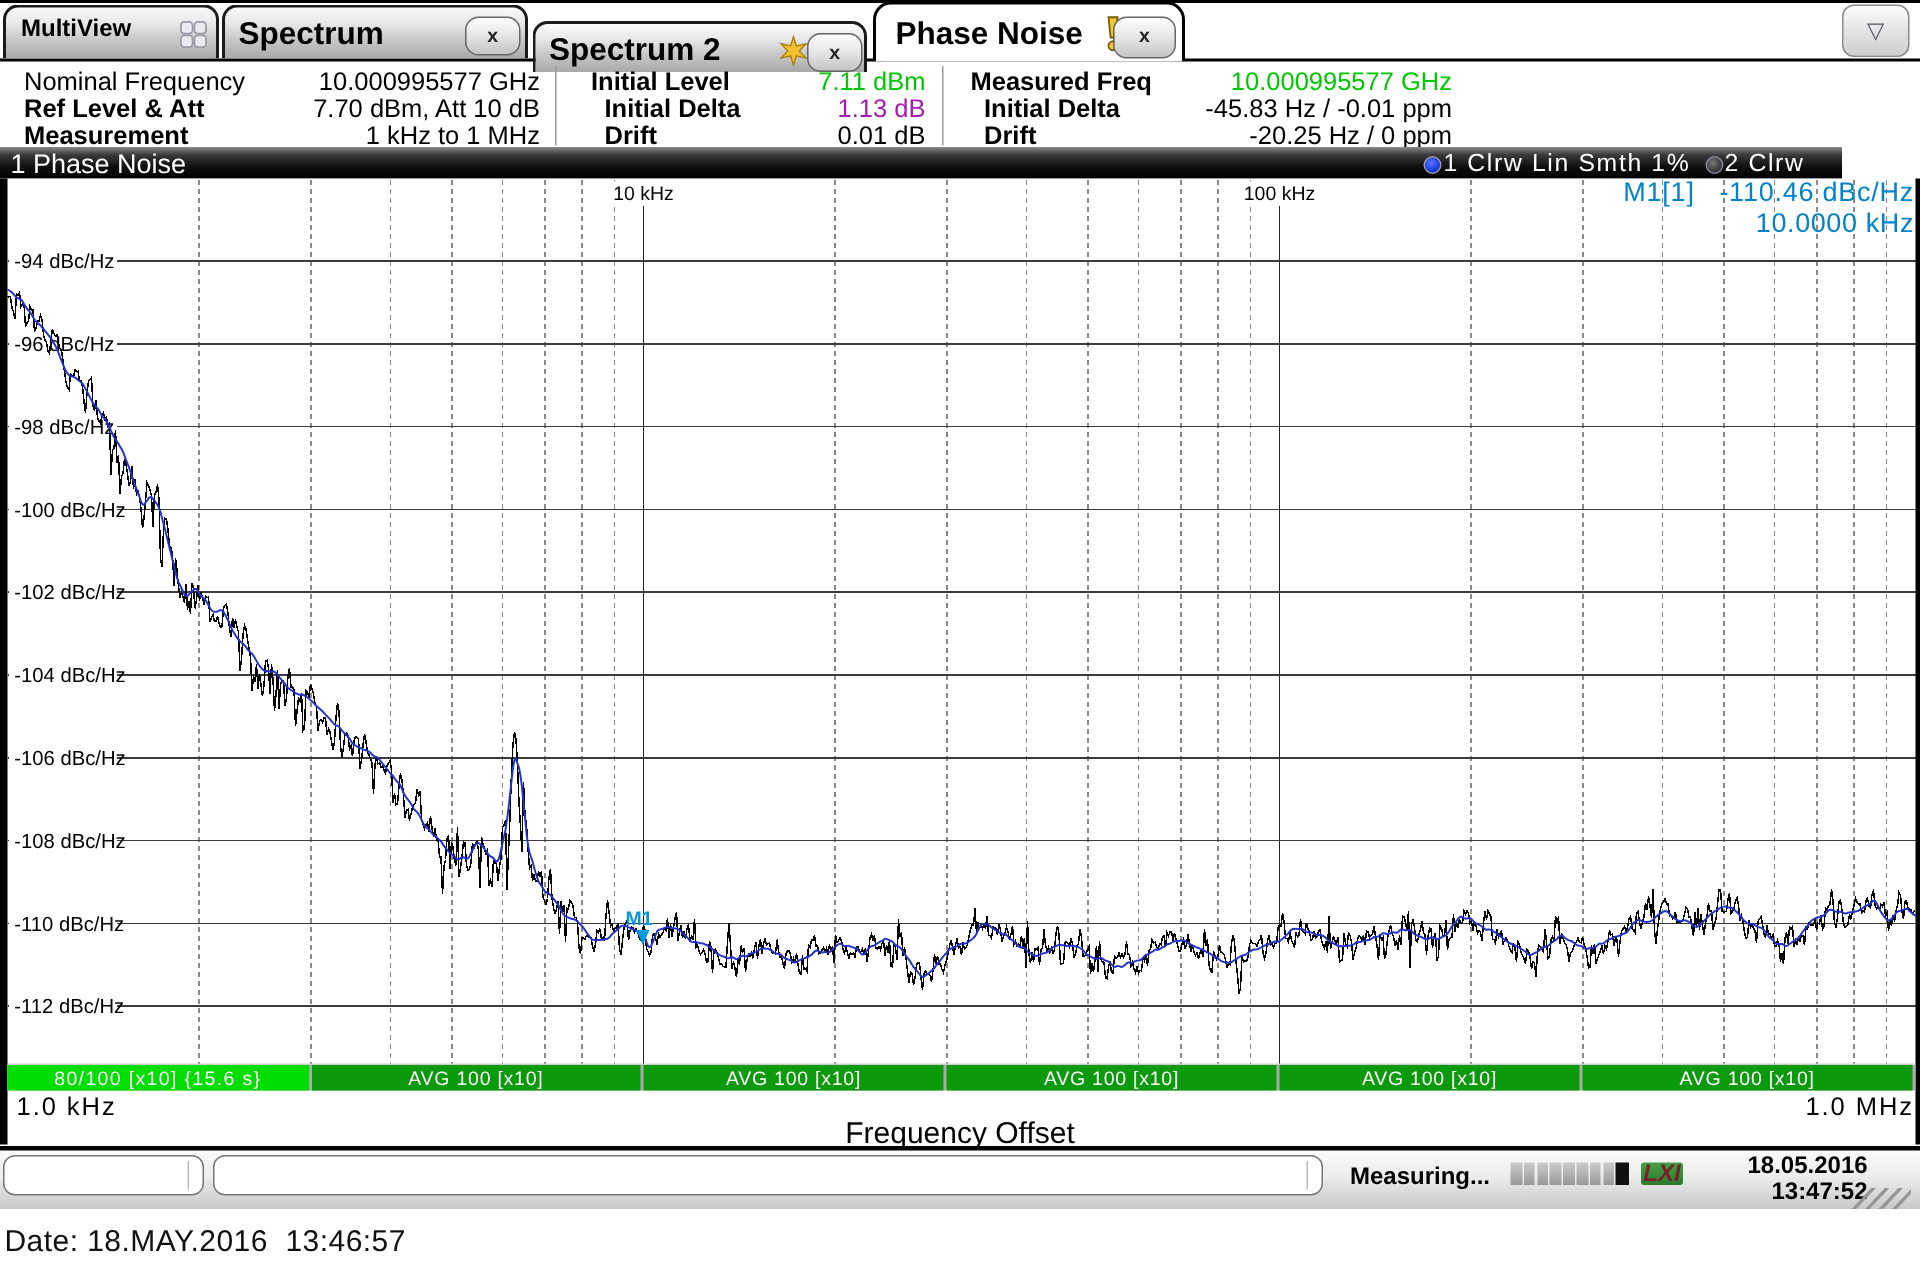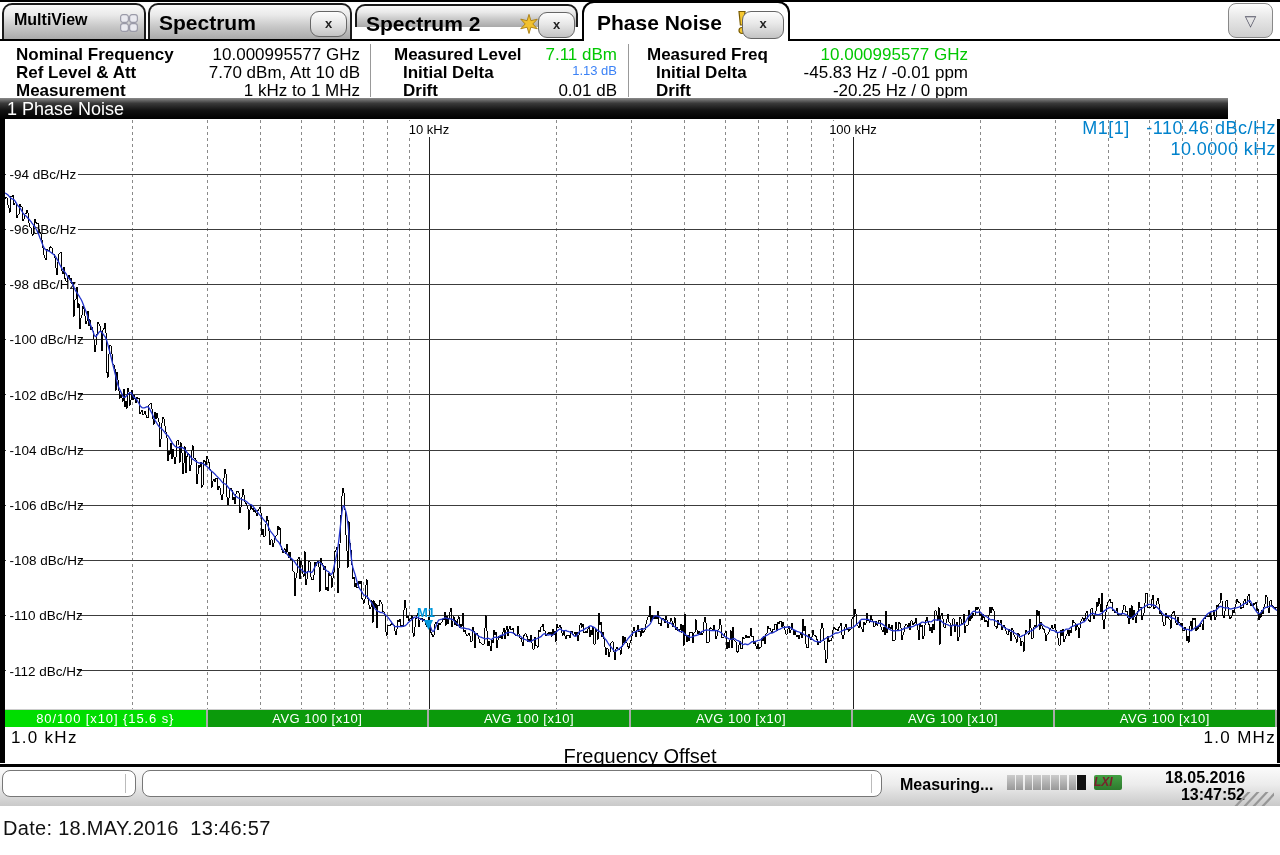--- a/index.html
+++ b/index.html
@@ -12,61 +12,65 @@
  border:2px solid #1a1a1a;border-bottom:none;border-radius:10px 10px 0 0;font-size:16px;font-weight:bold;
  padding:6px 0 0 10px">MultiView<span style="position:absolute;right:6px;top:9px"><svg width="18" height="18" viewBox="0 0 20 20">
         <rect x="0.7" y="0.7" width="8.6" height="8.6" rx="2.6" fill="#eaeaf0" stroke="#9a9aa8" stroke-width="1.3"></rect>
         <rect x="10.7" y="0.7" width="8.6" height="8.6" rx="2.6" fill="#eaeaf0" stroke="#9a9aa8" stroke-width="1.3"></rect>
         <rect x="0.7" y="10.7" width="8.6" height="8.6" rx="2.6" fill="#eaeaf0" stroke="#9a9aa8" stroke-width="1.3"></rect>
         <rect x="10.7" y="10.7" width="8.6" height="8.6" rx="2.6" fill="#eaeaf0" stroke="#9a9aa8" stroke-width="1.3"></rect>
       </svg></span></div>
 <div style="position:absolute;left:148px;top:3px;width:204px;height:35.5px;background:linear-gradient(180deg,#fafafa 0%,#e9e9e9 30%,#c9c9c9 62%,#a9a9a9 100%);
  border:2px solid #1a1a1a;border-bottom:none;border-radius:10px 10px 0 0;font-size:21px;font-weight:bold;
  padding:6px 12px 0 9px">Spectrum <div style="position:absolute;right:3px;top:6px;width:37px;height:26px;border:1.5px solid #666;border-radius:9px;background:linear-gradient(180deg,#fdfdfd,#e8e8e8 45%,#c4c4c4);text-align:center;font-size:13px;font-weight:bold;line-height:23px;color:#222;letter-spacing:0">x</div></div>
-<div style="position:absolute;left:355px;top:4px;width:223px;height:23px;background:linear-gradient(180deg,#fafafa 0%,#e9e9e9 30%,#c9c9c9 62%,#a9a9a9 100%);
+<div style="position:absolute;left:355px;top:14px;width:223px;height:34px;background:linear-gradient(180deg,#fafafa 0%,#e9e9e9 30%,#c9c9c9 62%,#a9a9a9 100%);
  border:2px solid #1a1a1a;border-bottom:none;border-radius:10px 10px 0 0;font-size:21px;font-weight:bold;
  padding:6px 0 0 9px">Spectrum 2<span style="position:absolute;right:37px;top:7px"><svg width="20" height="21" viewBox="0 0 22 22">
         <polygon points="11.0,1.0 13.1,7.9 20.1,6.3 15.2,11.5 20.1,16.8 13.1,15.1 11.0,22.0 8.9,15.1 1.9,16.8 6.8,11.5 1.9,6.2 8.9,7.9" fill="#f2c12e" stroke="#a97d10" stroke-width="1"></polygon>
       </svg></span><div style="position:absolute;right:1px;top:6px;width:37px;height:26px;border:1.5px solid #666;border-radius:9px;background:linear-gradient(180deg,#fdfdfd,#e8e8e8 45%,#c4c4c4);text-align:center;font-size:13px;font-weight:bold;line-height:23px;color:#222;letter-spacing:0">x</div></div>
 <div style="position:absolute;left:582px;top:1px;width:208px;height:39.5px;background:#fff;
  border:2.5px solid #000;border-bottom:none;border-radius:12px 12px 0 0;font-size:21px;font-weight:bold;
  padding:8px 0 0 13px;z-index:5">Phase Noise
  <span style="position:absolute;left:152px;top:7px"><svg width="12" height="25" viewBox="0 0 12 25">
         <path d="M3 1.5 L9 1.5 L7.6 15 L4.4 15 Z" fill="#f6c832" stroke="#7a5c00" stroke-width="1.2"></path>
         <circle cx="6" cy="20.5" r="3" fill="#f6c832" stroke="#7a5c00" stroke-width="1.2"></circle>
       </svg></span>
  <span style="position:absolute;left:167px;top:8px"><svg width="20" height="21" viewBox="0 0 22 22">
         <polygon points="11.0,1.0 13.1,7.9 20.1,6.3 15.2,11.5 20.1,16.8 13.1,15.1 11.0,22.0 8.9,15.1 1.9,16.8 6.8,11.5 1.9,6.2 8.9,7.9" fill="#f2c12e" stroke="#a97d10" stroke-width="1"></polygon>
       </svg></span><div style="position:absolute;right:4px;top:8px;width:42px;height:28px;border:1.5px solid #666;border-radius:9px;background:linear-gradient(180deg,#fdfdfd,#e8e8e8 45%,#c4c4c4);text-align:center;font-size:13px;font-weight:bold;line-height:23px;color:#222;letter-spacing:0">x</div></div>
 <div style="position:absolute;left:1228px;top:3px;width:45px;height:35px;background:linear-gradient(180deg,#fdfdfd,#e6e6e6 45%,#cfcfcf);
  border:1.5px solid #888;border-radius:8px;text-align:center;color:#556;font-size:15px;line-height:33px">▽</div>
 
-<div style="position:absolute;left:16px;top:45px;font-size:17px;font-weight:bold">Nominal Frequency</div>
+<div style="position:absolute;left:16px;top:45px;font-size:17px;font-weight:normal">Nominal Frequency</div>
 <div style="position:absolute;right:920px;top:45px;font-size:17px;color:#000">10.000995577 GHz</div>
 <div style="position:absolute;left:16px;top:63px;font-size:17px;font-weight:bold">Ref Level &amp; Att</div>
 <div style="position:absolute;right:920px;top:63px;font-size:17px;color:#000">7.70 dBm, Att 10 dB</div>
 <div style="position:absolute;left:16px;top:81px;font-size:17px;font-weight:bold">Measurement</div>
 <div style="position:absolute;right:920px;top:81px;font-size:17px;color:#000">1 kHz to 1 MHz</div>
-<div style="position:absolute;left:394px;top:45px;font-size:17px;font-weight:bold">Measured Level</div>
+<div style="position:absolute;left:394px;top:45px;font-size:17px;font-weight:bold">Initial Level</div>
 <div style="position:absolute;right:663px;top:45px;font-size:17px;color:#00c800">7.11 dBm</div>
 <div style="position:absolute;left:403px;top:63px;font-size:17px;font-weight:bold">Initial Delta</div>
-<div style="position:absolute;right:663px;top:63px;font-size:13px;color:#3b82f6">1.13 dB</div>
+<div style="position:absolute;right:663px;top:63px;font-size:17px;color:#a21caf">1.13 dB</div>
 <div style="position:absolute;left:403px;top:81px;font-size:17px;font-weight:bold">Drift</div>
 <div style="position:absolute;right:663px;top:81px;font-size:17px;color:#000">0.01 dB</div>
 <div style="position:absolute;left:647px;top:45px;font-size:17px;font-weight:bold">Measured Freq</div>
 <div style="position:absolute;right:312px;top:45px;font-size:17px;color:#00c800">10.000995577 GHz</div>
 <div style="position:absolute;left:656px;top:63px;font-size:17px;font-weight:bold">Initial Delta</div>
 <div style="position:absolute;right:312px;top:63px;font-size:17px;color:#000">-45.83 Hz / -0.01 ppm</div>
 <div style="position:absolute;left:656px;top:81px;font-size:17px;font-weight:bold">Drift</div>
 <div style="position:absolute;right:312px;top:81px;font-size:17px;color:#000">-20.25 Hz / 0 ppm</div>
 <div style="position:absolute;left:370px;top:44px;width:1px;height:53px;background:#999"></div>
 <div style="position:absolute;left:628px;top:44px;width:1px;height:53px;background:#999"></div>
 <div style="position:absolute;left:0;top:98px;width:1228px;height:21px;
  background:linear-gradient(180deg,#8a8a8a 0%,#3a3a3a 25%,#111 60%,#000 100%);color:#fff;font-size:18px">
  <span style="position:absolute;left:7px;top:1px">1 Phase Noise</span>
+ <span style="position:absolute;right:25px;top:2px;font-size:16.5px;letter-spacing:1.1px">
+  <span style="display:inline-block;width:12px;height:12px;border-radius:50%;background:radial-gradient(circle at 40% 35%,#5577ff,#1133dd 70%);border:1px solid #99a;vertical-align:-1.5px;margin-right:1px"></span>1 Clrw Lin Smth 1%
+  <span style="display:inline-block;width:12px;height:12px;border-radius:50%;background:radial-gradient(circle at 40% 35%,#777,#333 70%);border:1px solid #889;vertical-align:-1.5px;margin-left:4px;margin-right:1px"></span>2 Clrw
+ </span>
   </div>
 <svg width="1280" height="591" style="position:absolute;left:0;top:119px">
 <rect x="0" y="0" width="1280" height="591" fill="#fff"></rect>
 <line x1="132.6" y1="1" x2="132.6" y2="591" stroke="#8a8a8a" stroke-width="1" stroke-dasharray="3,3" shape-rendering="crispEdges"></line>
     <line x1="207.3" y1="1" x2="207.3" y2="591" stroke="#8a8a8a" stroke-width="1" stroke-dasharray="3,3" shape-rendering="crispEdges"></line>
     <line x1="260.3" y1="1" x2="260.3" y2="591" stroke="#8a8a8a" stroke-width="1" stroke-dasharray="3,3" shape-rendering="crispEdges"></line>
     <line x1="301.4" y1="1" x2="301.4" y2="591" stroke="#8a8a8a" stroke-width="1" stroke-dasharray="3,3" shape-rendering="crispEdges"></line>
     <line x1="334.9" y1="1" x2="334.9" y2="591" stroke="#8a8a8a" stroke-width="1" stroke-dasharray="3,3" shape-rendering="crispEdges"></line>
     <line x1="363.3" y1="1" x2="363.3" y2="591" stroke="#8a8a8a" stroke-width="1" stroke-dasharray="3,3" shape-rendering="crispEdges"></line>
     <line x1="387.9" y1="1" x2="387.9" y2="591" stroke="#8a8a8a" stroke-width="1" stroke-dasharray="3,3" shape-rendering="crispEdges"></line>
@@ -159,21 +163,21 @@
     <div style="position:absolute;left:8.8px;top:0;width:7.6px;height:15px;background:linear-gradient(180deg,#cccccc,#989898)"></div>
     <div style="position:absolute;left:17.6px;top:0;width:7.6px;height:15px;background:linear-gradient(180deg,#cccccc,#989898)"></div>
     <div style="position:absolute;left:26.4px;top:0;width:7.6px;height:15px;background:linear-gradient(180deg,#cccccc,#989898)"></div>
     <div style="position:absolute;left:35.2px;top:0;width:7.6px;height:15px;background:linear-gradient(180deg,#cccccc,#989898)"></div>
     <div style="position:absolute;left:44.0px;top:0;width:7.6px;height:15px;background:linear-gradient(180deg,#cccccc,#989898)"></div>
     <div style="position:absolute;left:52.8px;top:0;width:7.6px;height:15px;background:linear-gradient(180deg,#cccccc,#989898)"></div>
     <div style="position:absolute;left:61.6px;top:0;width:7.6px;height:15px;background:linear-gradient(180deg,#cccccc,#989898)"></div>
     <div style="position:absolute;left:70.4px;top:0;width:8.6px;height:15px;background:#111"></div>
   </div>
  <div style="position:absolute;left:1094px;top:775px;width:28px;height:15px;background:linear-gradient(180deg,#44a044,#2d7a2d);border-radius:2px;
-  color:#7a1f2b;font-style:italic;font-weight:bold;font-size:12px;text-align:left;line-height:15px">LXI</div>
+  color:#7a1f2b;font-style:italic;font-weight:bold;font-size:16px;text-align:center;line-height:15px">LXI</div>
  <div style="position:absolute;left:1165px;top:769px;width:80px;font-size:16px;font-weight:bold;text-align:center">18.05.2016</div>
  <div style="position:absolute;left:1165px;top:785.5px;width:80px;font-size:16px;font-weight:bold;text-align:right">13:47:52</div>
  <svg width="48" height="14" viewBox="0 0 48 14" style="position:absolute;left:1226px;top:792px">
     <line x1="9" y1="15" x2="24" y2="-1" stroke="#969696" stroke-width="2.2"></line>
     <line x1="18" y1="15" x2="33" y2="-1" stroke="#969696" stroke-width="2.2"></line>
     <line x1="27" y1="15" x2="42" y2="-1" stroke="#969696" stroke-width="2.2"></line>
     <line x1="36" y1="15" x2="51" y2="-1" stroke="#969696" stroke-width="2.2"></line>
   </svg>
 <div style="position:absolute;left:3px;top:817px;font-size:20px;letter-spacing:0.3px;color:#111">Date: 18.MAY.2016&nbsp;&nbsp;13:46:57</div>
 </body></html>

